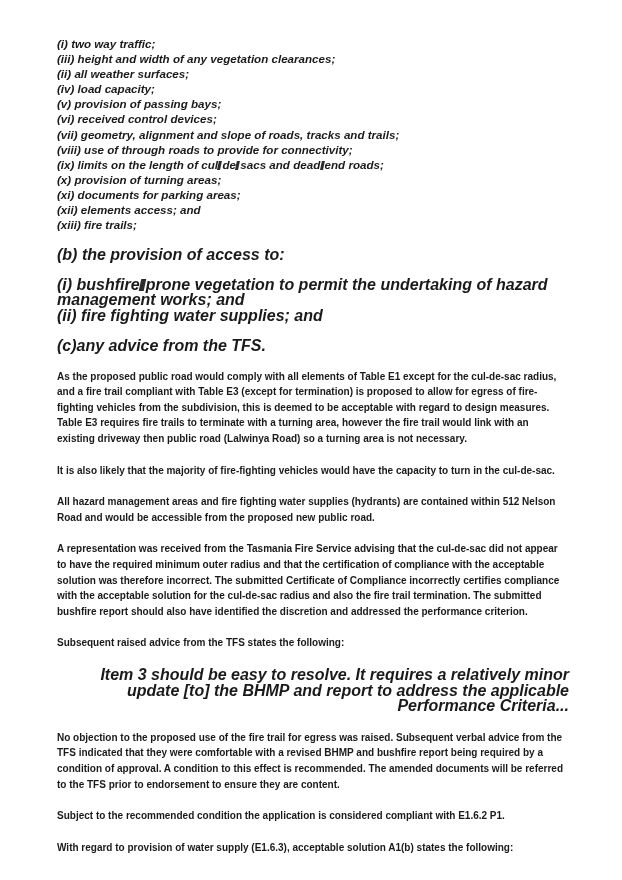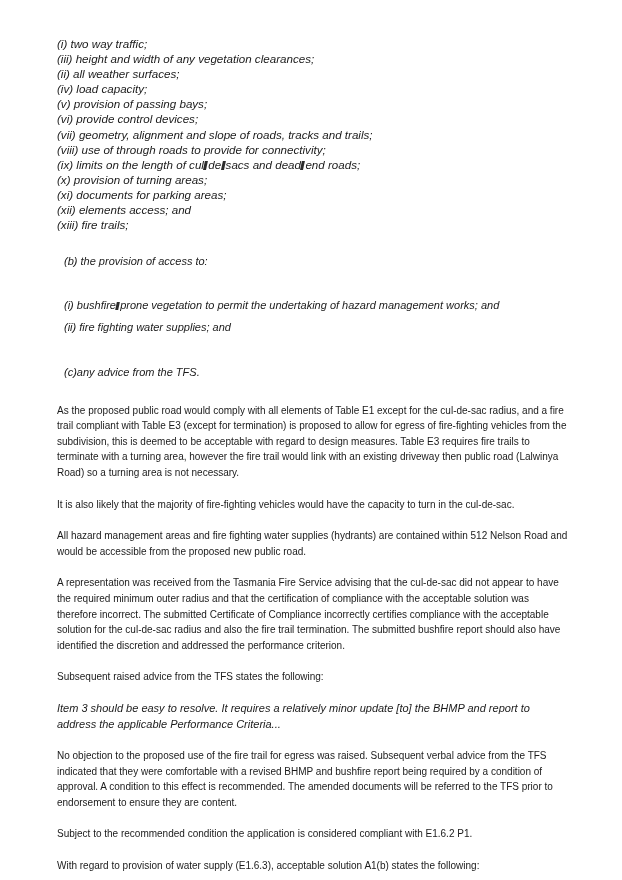--- a/index.html
+++ b/index.html
@@ -15,59 +15,61 @@
     color: #1a1a1a;
     -webkit-font-smoothing: antialiased;
   }
   .page {
     position: relative;
     width: 622px;
     height: 648px;
     background: #ffffff;
     box-sizing: border-box;
     padding: 36px 54px 0 57px;
+    font-weight: bold;
   }
   .doc-body {
     width: 512px;
   }
   
   .clause-list {
     font-style: italic;
     font-size: 11.6px;
     line-height: 15.1px;
     margin: 0;
     padding: 0;
     list-style: none;
   }
   .clause-list li {
     margin: 0;
     padding: 0;
     white-space: nowrap;
   }
   .clause-line {
     font-style: italic;
-    font-size: 11px;
+    font-size: 16px;
     line-height: 15.1px;
-    margin: 7px;
+    margin: 0;
   }
   .gap {
     height: 15px;
   }
   
   .para {
     font-size: 10px;
     line-height: 15.6px;
     margin: 0;
     text-align: left;
   }
   .para-italic {
     font-style: italic;
-    font-size: 11px;
+    font-size: 16px;
     line-height: 15.6px;
     margin: 0;
+    text-align: right;
   }
   .pgap {
     height: 16px;
   }
   
   .tofu {
     display: inline-block;
     width: 0.30em;
     height: 0.74em;
     background: #2b2b2b;
@@ -81,21 +83,21 @@
 
 <div class="page">
   <div class="doc-body">
 
     <ul class="clause-list">
       <li>(i) two way traffic;</li>
       <li>(iii) height and width of any vegetation clearances;</li>
       <li>(ii) all weather surfaces;</li>
       <li>(iv) load capacity;</li>
       <li>(v) provision of passing bays;</li>
-      <li>(vi) provide control devices;</li>
+      <li>(vi) received control devices;</li>
       <li>(vii) geometry, alignment and slope of roads, tracks and trails;</li>
       <li>(viii) use of through roads to provide for connectivity;</li>
       <li><span>(ix) limits on the length of cul</span><span class="tofu"></span><span>de</span><span class="tofu"></span><span>sacs and dead</span><span class="tofu"></span><span>end roads;</span></li>
       <li>(x) provision of turning areas;</li>
       <li>(xi) documents for parking areas;</li>
       <li>(xii) elements access; and</li>
       <li>(xiii) fire trails;</li>
     </ul>
 
     <div class="gap"></div>

